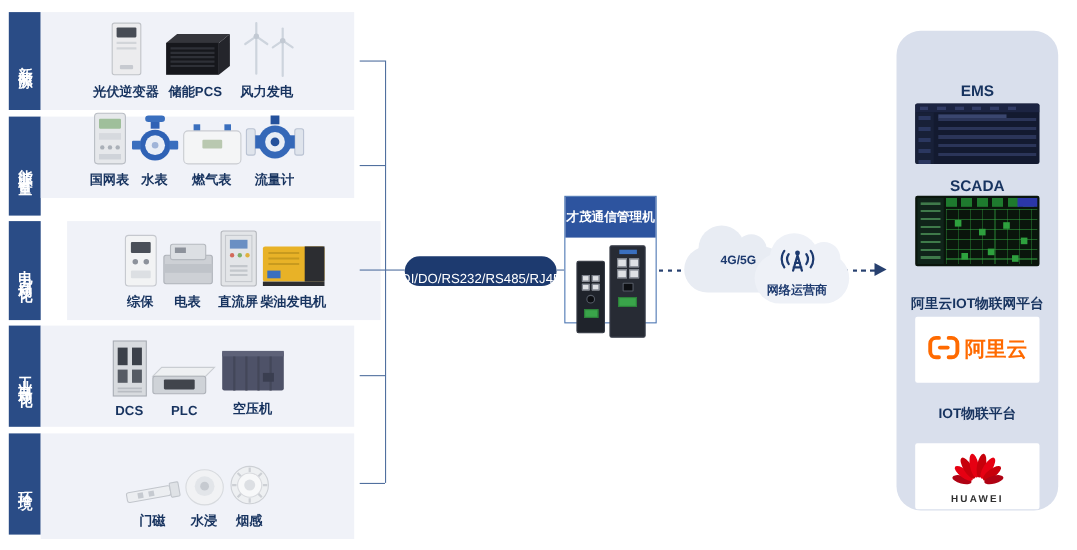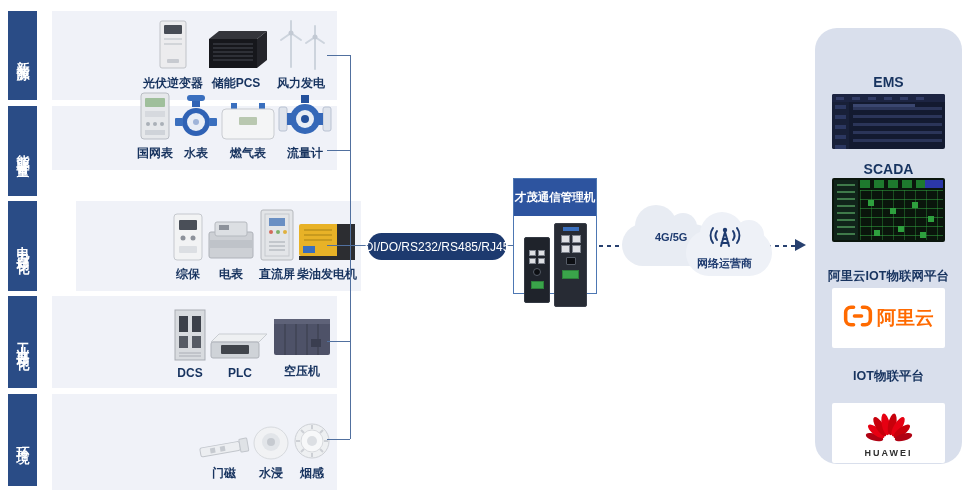--- a/index.html
+++ b/index.html
@@ -3,31 +3,31 @@
 <meta charset="utf-8">
 <style>
   html,body{margin:0;padding:0;}
   body{width:979px;height:500px;background:#ffffff;font-family:"Liberation Sans","DejaVu Sans",sans-serif;position:relative;overflow:hidden;}
   .stage{position:absolute;inset:0;}
 
   
   .group-label{position:absolute;left:8px;width:29px;background:#2a4c86;color:#fff;
     display:flex;align-items:center;justify-content:center;}
   .group-label span{writing-mode:vertical-rl;text-orientation:upright;font-size:13px;font-weight:bold;letter-spacing:4px;}
-  .group-panel{position:absolute;left:52px;width:285px;background:#f0f2f8;
-    display:flex;align-items:flex-end;justify-content:flex-end;box-sizing:border-box;padding:6px 4px 8px;}
+  .group-panel{position:absolute;left:37px;width:285px;background:#f0f2f8;
+    display:flex;align-items:flex-end;justify-content:center;box-sizing:border-box;padding:6px 14px 8px;}
   .device{display:flex;flex-direction:column;align-items:center;gap:4px;}
   .dev-icon{display:flex;align-items:flex-end;justify-content:center;}
   .dev-label{font-size:12px;font-weight:bold;color:#17335f;white-space:nowrap;}
 
   
   .h-line{position:absolute;height:0;border-top:1px solid #51709f;}
   .v-line{position:absolute;width:0;border-left:1px solid #51709f;}
   .iface-pill{position:absolute;left:368px;top:233px;width:138px;height:27px;background:#1d3a6f;border-radius:14px;
-    color:#fff;font-size:12px;display:flex;align-items:center;justify-content:center;white-space:nowrap;}
+    color:#fff;font-size:12px;display:flex;align-items:flex-end;justify-content:center;white-space:nowrap;}
 
   
   .gw-box{position:absolute;left:513px;top:178px;width:84px;height:116px;background:#fff;border:1px solid #4d77b3;box-sizing:border-box;}
   .gw-header{height:37px;background:#2d549f;color:#fff;font-size:11.5px;font-weight:bold;display:flex;align-items:center;justify-content:center;white-space:nowrap;}
   .gw-body{position:relative;height:95px;}
   .twr{position:absolute;border-radius:2px;}
   .twr-s{left:10px;top:21px;width:24px;height:64px;background:#1f232b;border:1px solid #343943;}
   .twr-b{left:40px;top:7px;width:31px;height:82px;background:#272b34;border:1px solid #3a3f4a;}
   .ports{display:grid;grid-template-columns:repeat(2,9px);grid-gap:2px;justify-content:center;margin-top:14px;}
   .twr-s .ports{grid-template-columns:repeat(2,7px);margin-top:12px;}
@@ -139,21 +139,21 @@
             <circle cx="46" cy="20" r="2.5" fill="#c2c9d3"></circle>
           </svg>
       </div>
       <div class="dev-label">风力发电</div>
     </div>
   </div>
 
   <div class="group-label" style="top:106px;height:90px;">
       <span>能源计量</span>
     </div>
-  <div class="group-panel" style="top:106px;height:64px;">
+  <div class="group-panel" style="top:106px;height:74px;">
     <div class="device">
       <div class="dev-icon">
         <svg width="36" height="50">
             <rect x="4" y="2" width="28" height="46" rx="3" fill="#e6e8eb" stroke="#b9bdc4"></rect>
             <rect x="8" y="7" width="20" height="9" rx="1" fill="#9fbf9b"></rect>
             <rect x="8" y="20" width="20" height="6" fill="#d6d9de"></rect>
             <circle cx="11" cy="33" r="2" fill="#aab0b8"></circle>
             <circle cx="18" cy="33" r="2" fill="#aab0b8"></circle>
             <circle cx="25" cy="33" r="2" fill="#aab0b8"></circle>
             <rect x="8" y="39" width="20" height="5" fill="#cfd3d9"></rect>

